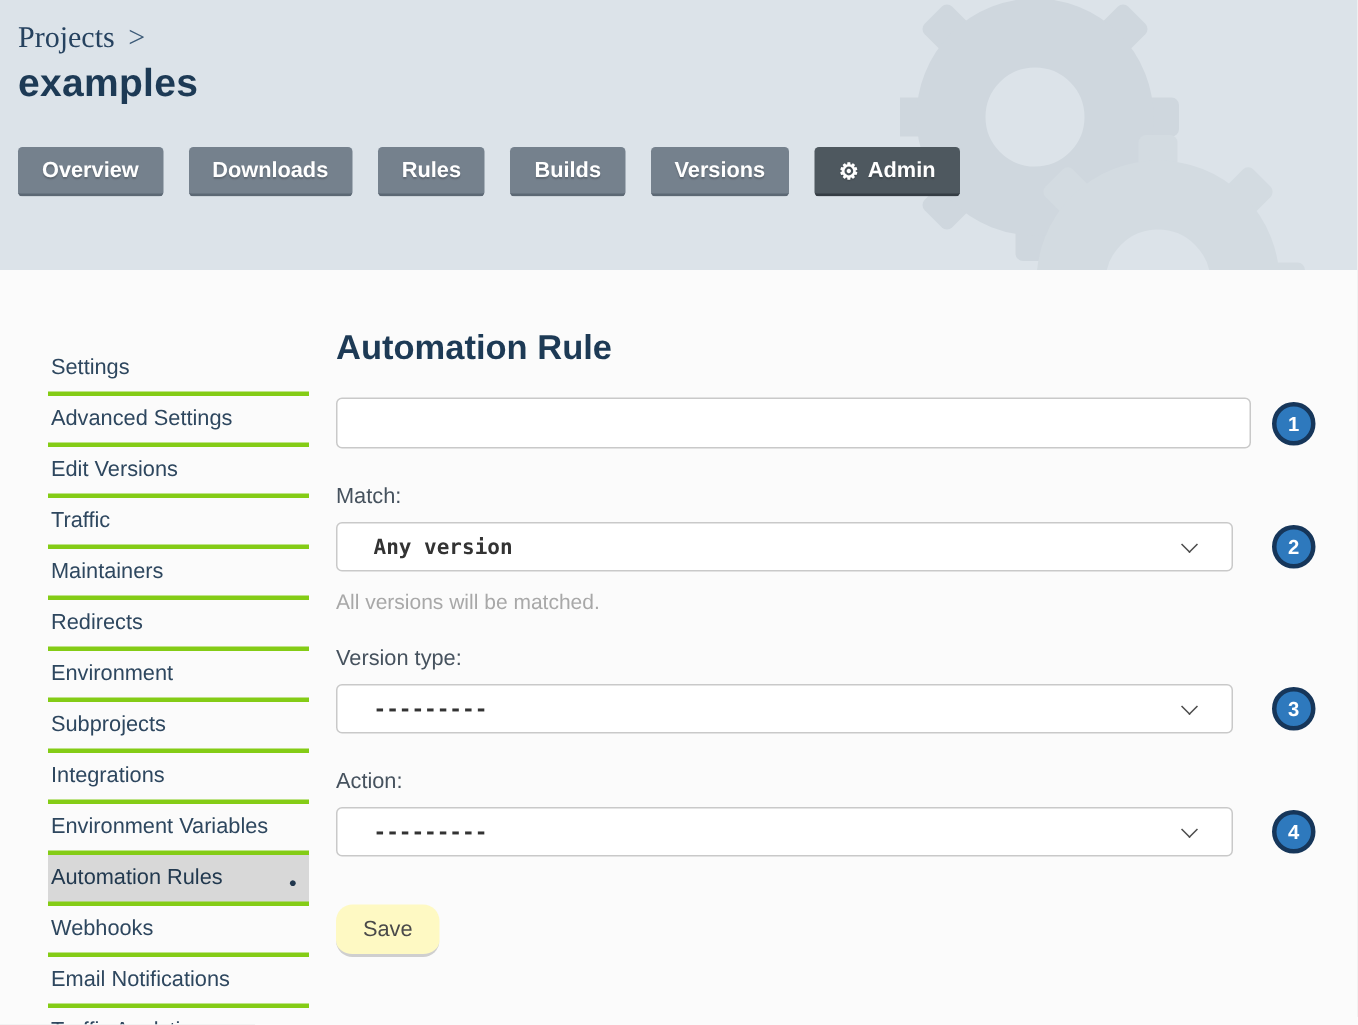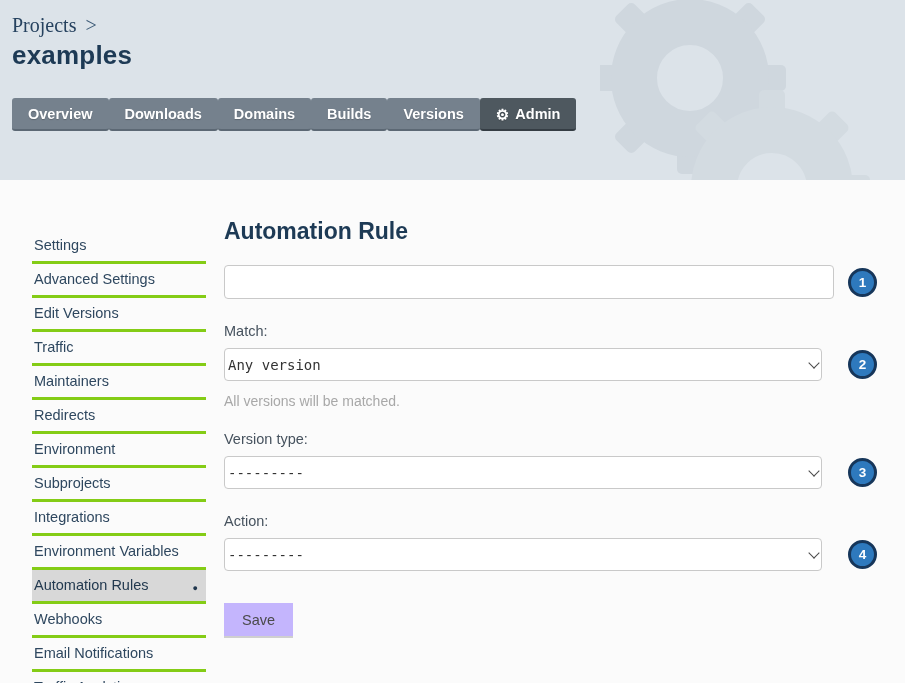--- a/index.html
+++ b/index.html
@@ -14,21 +14,21 @@
   .site-header {
     position:relative; width:905px; height:180px;
     background:#dce3e9; overflow:hidden;
   }
   .gears { position:absolute; left:600px; top:0; pointer-events:none; }
   .header-inner { position:relative; z-index:2; padding:14px 0 0 12px; }
   .breadcrumb { font-size:20px; color:#26425f;font-family:Liberation Serif, serif; }
   .breadcrumb a { color:#26425f; text-decoration:none; cursor:pointer; }
   .breadcrumb .sep { margin-left:4px; color:#3c5a77; }
   .project-title { font-size:26px; font-weight:bold; color:#1d3a55; margin-top:3px; letter-spacing:0.2px; }
-  .project-nav { display:flex; gap:0; margin-top:27px; }
+  .project-nav { display:flex; gap:17px; margin-top:27px; }
   .nav-btn {
     display:inline-flex; align-items:center; gap:6px;
     padding:8px 16px 7px; font-size:14.5px; font-weight:600; color:#ffffff;
     background:#75818d; border:0; border-radius:3px;
     border-bottom:2px solid #5c6874; cursor:pointer;
     text-shadow:0 1px 1px rgba(0,0,0,0.2);
     font-family:"Liberation Sans", sans-serif;
   }
   .nav-btn.active { background:#4e585f; border-bottom-color:#353d44; }
   .nav-btn .gear-glyph { font-size:15px; line-height:1; }
@@ -55,43 +55,44 @@
   .control-wrap { width:610px; }
   .text-input {
     width:610px; height:34px; background:#fff;
     border:1px solid #c9c9c9; border-radius:4px;
     padding:0 10px; font-size:14px; font-family:"Liberation Sans", sans-serif;
     color:#333; outline:none;
   }
   .fake-select {
     width:598px; height:33px; background:#fff;
     border:1px solid #c9c9c9; border-radius:4px;
-    padding:0 3px; display:flex; align-items:center; justify-content:space-between;
+    padding:0 24px; display:flex; align-items:center; justify-content:space-between;
     cursor:pointer;
+    font-weight:bold;
   }
   .fake-select .sel-value {
     font-family:"DejaVu Sans Mono", monospace; font-size:14px; color:#333;
   }
   .chevron {
     width:8px; height:8px;
     border-right:1.6px solid #4a4a4a; border-bottom:1.6px solid #4a4a4a;
     transform:rotate(45deg); margin-top:-4px;
   }
   .help-text { font-size:14px; color:#a8a8a8; margin:12px 0 22px; }
   .spacer-20 { height:20px; }
   .badge {
     width:29px; height:29px; margin-left:14px; flex:0 0 auto;
     border-radius:50%; background:#2e79bd; border:3px solid #16365a;
     color:#fff; font-weight:bold; font-size:13.5px;
     display:flex; align-items:center; justify-content:center;
   }
   .save-btn {
     margin-top:28px; padding:9px 18px 8px;
-    background:#c4b5fd; color:#4a4a4a; font-size:14.5px;
-    border:0; border-radius:0; border-bottom:2px solid #cfcfcf;
+    background:#fef9c3; color:#4a4a4a; font-size:14.5px;
+    border:0; border-radius:11px; border-bottom:2px solid #cfcfcf;
     cursor:pointer; font-family:"Liberation Sans", sans-serif;
   }
 </style>
 </head>
 <body>
 
 <div class="page">
 
   <header class="site-header">
     <svg class="gears" width="305" height="180" viewBox="0 0 305 180">
@@ -124,21 +125,21 @@
     <div class="header-inner">
       <div class="breadcrumb">
         <a>Projects</a>
         <span class="sep">&gt;</span>
       </div>
       <div class="project-title">examples</div>
 
       <nav class="project-nav">
         <button class="nav-btn">Overview</button>
         <button class="nav-btn">Downloads</button>
-        <button class="nav-btn">Domains</button>
+        <button class="nav-btn">Rules</button>
         <button class="nav-btn">Builds</button>
         <button class="nav-btn">Versions</button>
         <button class="nav-btn active">
           <span class="gear-glyph">⚙</span>
           <span>Admin</span>
         </button>
       </nav>
     </div>
   </header>
 

